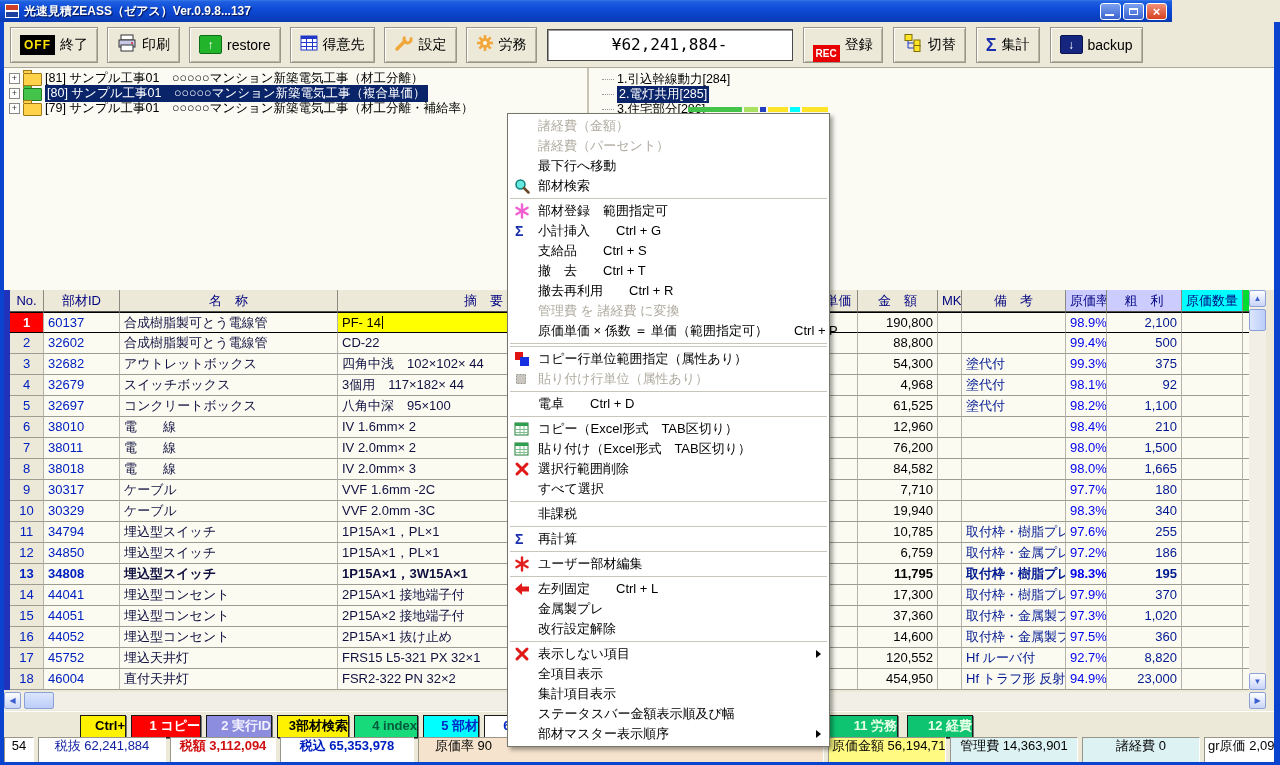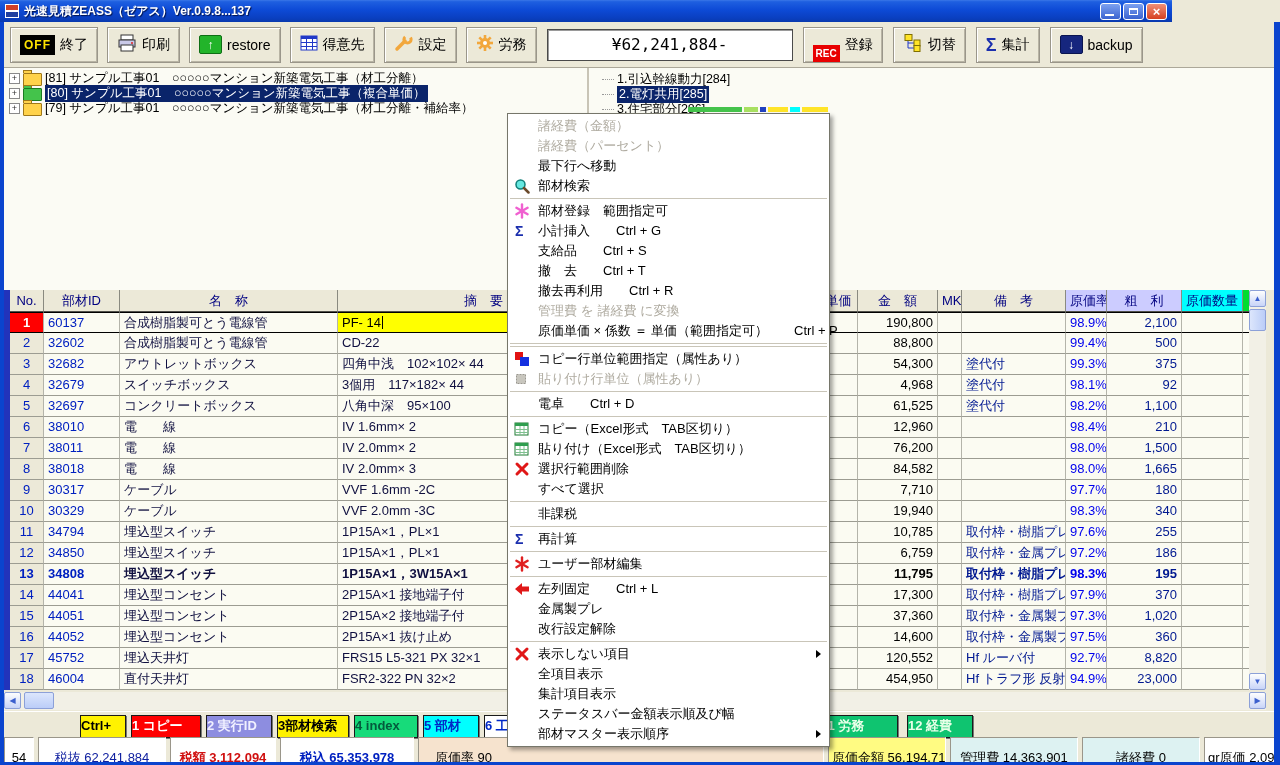--- a/index.html
+++ b/index.html
@@ -86,27 +86,27 @@
     background:linear-gradient(#FEFEFE,#C8D4F8);color:#3B5FCE;font-size:8px;line-height:15px;text-align:center;}
   .vthumb{position:absolute;left:0;top:19px;width:17px;height:22px;box-sizing:border-box;border:1px solid #8CA0D8;border-radius:2px;
     background:linear-gradient(90deg,#DCE6FC,#BBCDF8);}
   .hscroll{position:absolute;left:4px;top:692px;width:1262px;height:18px;background:#F2F0E6;z-index:2;}
   .hthumb{position:absolute;left:20px;top:0;width:30px;height:17px;box-sizing:border-box;border:1px solid #8CA0D8;border-radius:2px;
     background:linear-gradient(#DCE6FC,#BBCDF8);}
   
   .hotkeys{position:absolute;left:0;top:711px;width:1280px;height:28px;background:#ECE9D8;border-top:1px solid #fff;z-index:3;}
   .hk-left{position:absolute;left:80px;top:3px;display:flex;gap:5px;}
   .hk-right{position:absolute;left:820px;top:3px;display:flex;gap:9px;}
-  .hk-btn{height:23px;line-height:19px;box-sizing:border-box;text-align:left;font-size:13px;font-weight:bold;
+  .hk-btn{height:23px;line-height:19px;box-sizing:border-box;text-align:right;font-size:13px;font-weight:bold;
     border:1px solid #1a1a1a;box-shadow:1px 1px 0 #777;white-space:nowrap;overflow:hidden;}
   
   .statusbar{position:absolute;left:0;top:739px;width:1280px;height:23px;background:#ECE9D8;
     display:flex;align-items:center;gap:4px;padding-left:4px;box-sizing:border-box;z-index:3;}
   .st-cell{height:27px;line-height:16px;box-sizing:border-box;border:1px solid;border-color:#9a968a #fff #fff #9a968a;
-    font-size:13px;text-align:center;white-space:nowrap;overflow:hidden;padding:12px 3px;flex:none;}
+    font-size:13px;text-align:center;white-space:nowrap;overflow:hidden;padding:0 3px;flex:none;}
   
   .menu{position:absolute;left:507px;top:113px;width:323px;box-sizing:border-box;background:#FFFFFF;
     border:1px solid #76766a;box-shadow:3px 3px 4px rgba(0,0,0,.35);padding:2px 0;z-index:50;}
   .menu-item{position:relative;height:20px;line-height:20px;padding-left:30px;font-size:13px;color:#000;white-space:nowrap;}
   .menu-item.disabled{color:#AFABA0;}
   .mi-icon{position:absolute;left:6px;top:2px;width:16px;height:16px;}
   .mi-sigma{position:absolute;left:7px;top:1px;color:#1B2FAE;font-weight:bold;font-size:14px;line-height:18px;}
   .mi-shortcut{display:inline-block;margin-left:26px;}
   .mi-arrow{position:absolute;right:8px;top:6px;width:0;height:0;border-left:5px solid #000;border-top:4px solid transparent;border-bottom:4px solid transparent;}
   .menu-sep{height:1px;background:#C9C5B8;margin:2px 2px;}

